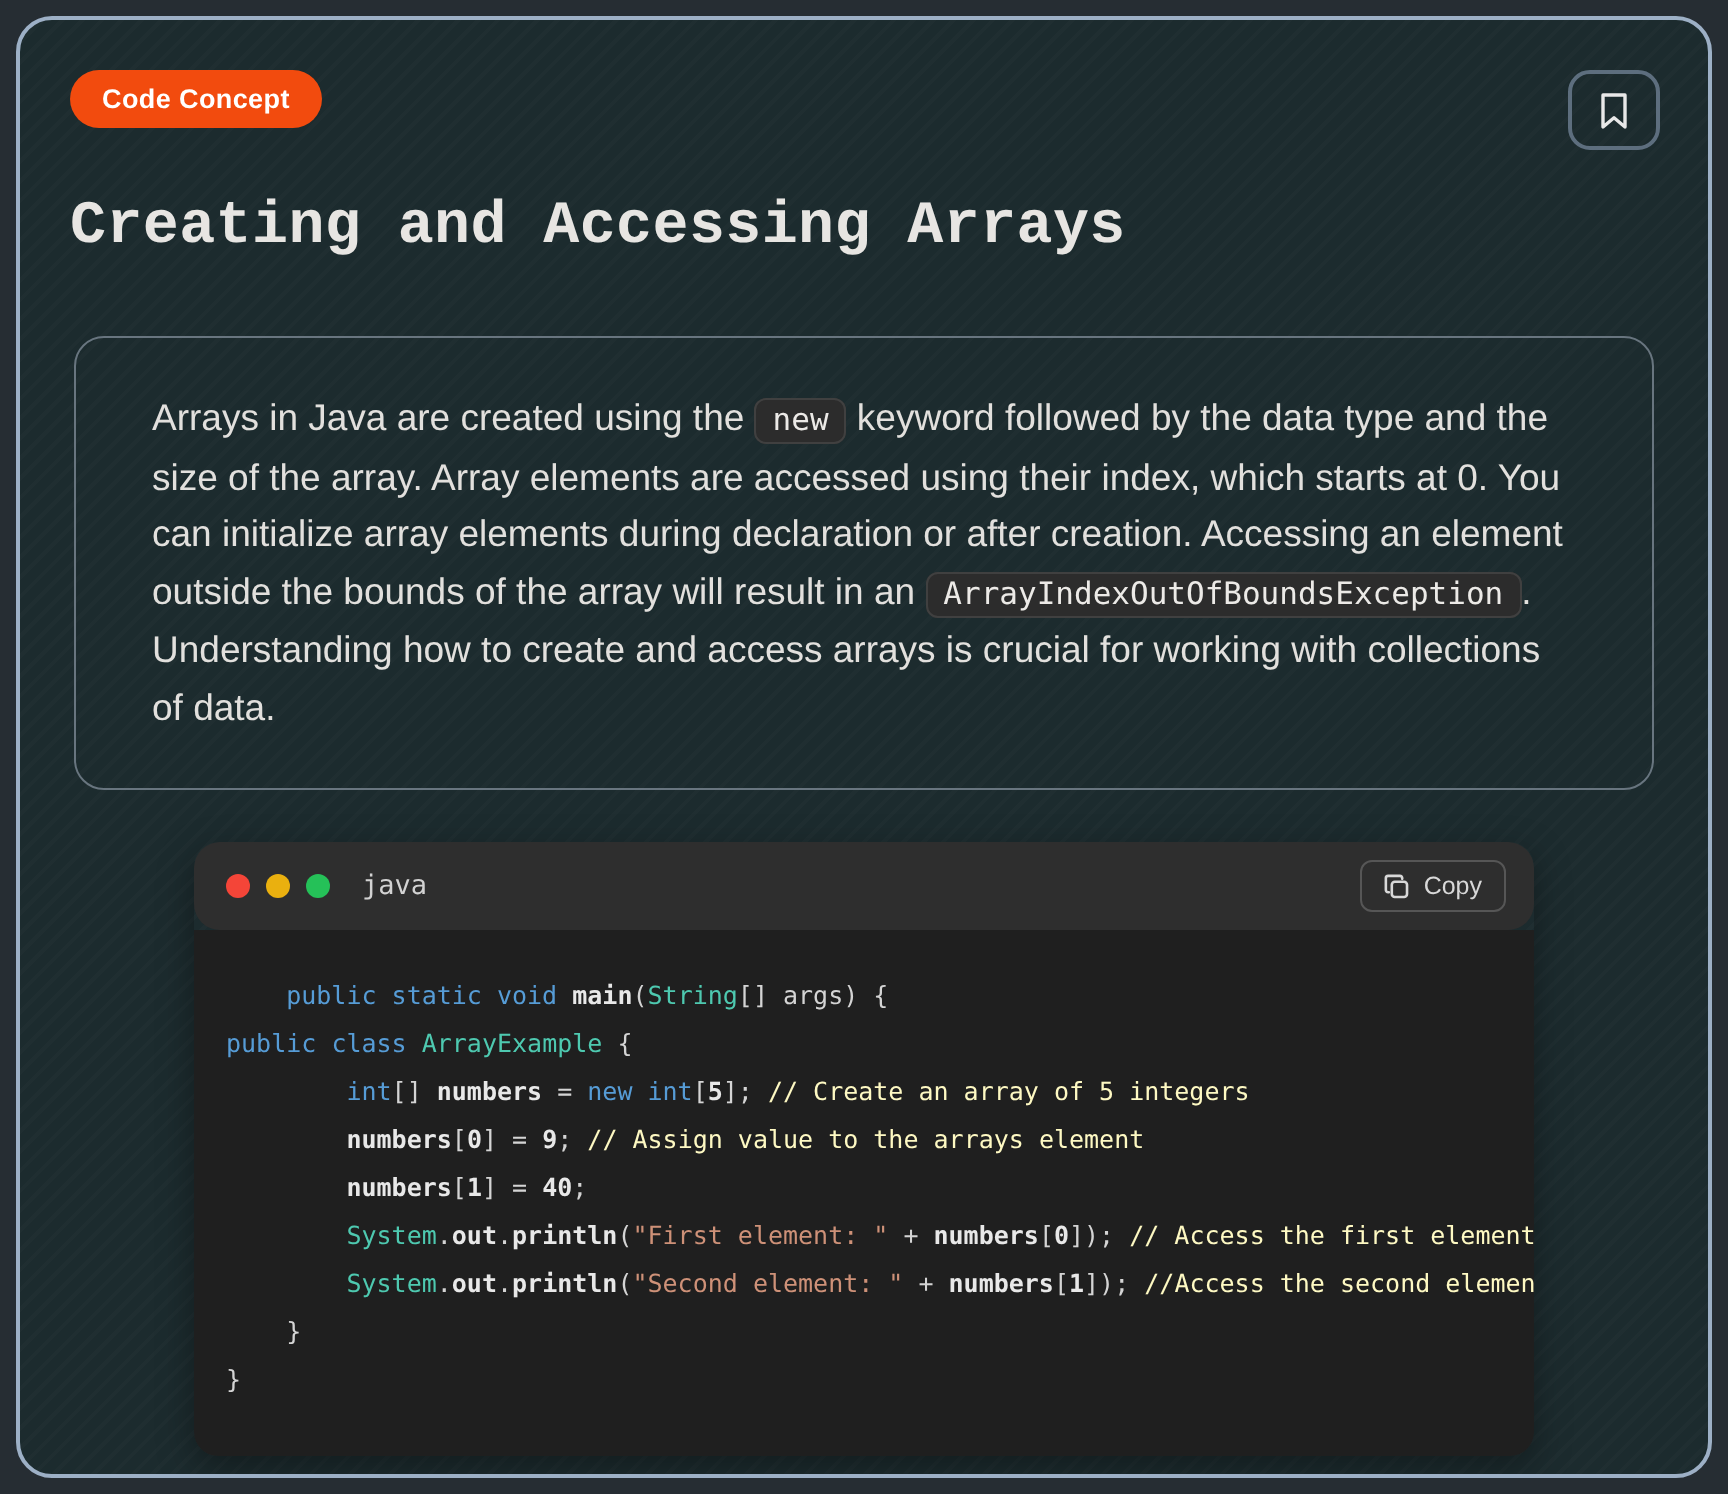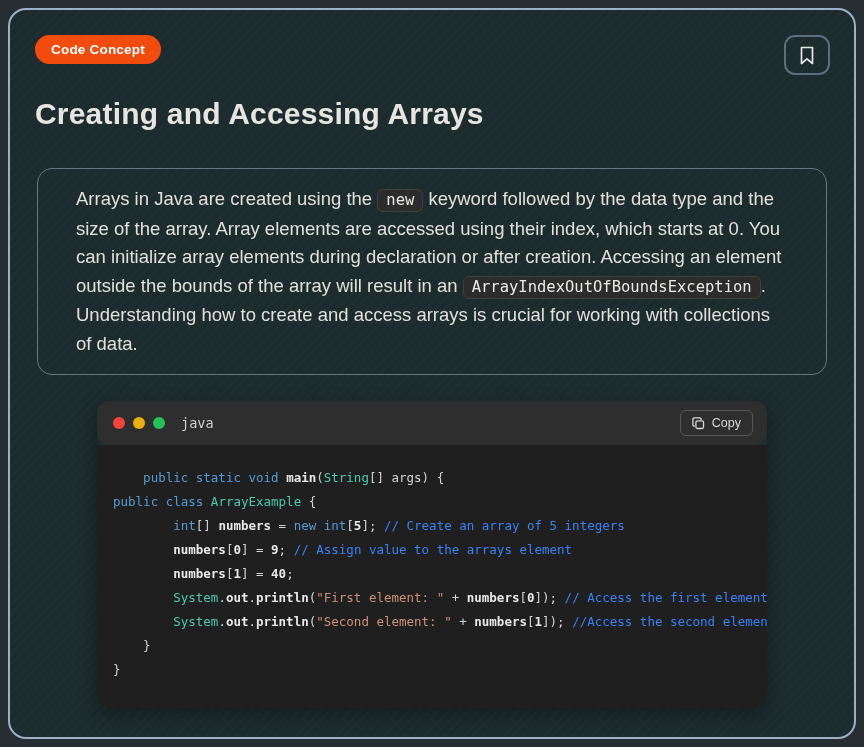--- a/index.html
+++ b/index.html
@@ -12,23 +12,23 @@
         overflow:hidden;}
   .card-head{display:flex;align-items:flex-start;justify-content:space-between;
              padding:25px 24px 0 25px;}
   .badge{display:inline-block;background:#f24b0e;color:#ffffff;font-weight:bold;
          font-size:13.5px;padding:7px 16px;border-radius:999px;letter-spacing:.2px;}
   .bm-btn{width:46px;height:40px;border:2px solid #5d6e7e;border-radius:11px;
           background:transparent;display:flex;align-items:center;justify-content:center;
           cursor:pointer;}
   .bm-btn svg{display:block;}
   .page-title{margin:22px 0 0 25px;font-size:30px;font-weight:bold;color:#e7e5e2;
-              letter-spacing:.2px;}
+              letter-spacing:.2px;font-family:Liberation Mono, monospace;}
   .desc-box{margin:37px 27px 0 27px;border:1.5px solid #68757f;border-radius:15px;
-            padding:16px 38px;color:#e2e0dd;font-size:18.5px;line-height:28.5px;}
+            padding:26px 38px;color:#e2e0dd;font-size:18.5px;line-height:28.5px;}
   .inline-code{font-family:"DejaVu Sans Mono","Liberation Mono",monospace;
                background:#2c2c2c;border:1px solid #404040;border-radius:6px;
                padding:1px 8px 2px 8px;font-size:15.5px;color:#eceae7;white-space:nowrap;}
   .code-window{width:670px;margin:26px auto 0 auto;border-radius:12px;overflow:hidden;
                box-shadow:0 6px 18px rgba(0,0,0,0.35);}
   .code-head{height:44px;background:#2e2e2e;display:flex;align-items:center;
              padding:0 14px 0 16px;border-radius:13px;}
   .dots{display:flex;gap:8px;align-items:center;}
   .dot{width:12px;height:12px;border-radius:50%;}
   .lang{font-family:"DejaVu Sans Mono","Liberation Mono",monospace;font-size:13.5px;
@@ -37,21 +37,21 @@
             border:1px solid #565656;border-radius:6px;padding:5px 11px;color:#d8d8d8;
             font-size:12.5px;font-family:"Liberation Sans",sans-serif;cursor:pointer;}
   .copy-btn svg{display:block;}
   .code-body{background:#1f1f1f;padding:21px 16px 26px 16px;}
   .code-line{font-family:"DejaVu Sans Mono","Liberation Mono",monospace;font-size:12.5px;
              line-height:24px;white-space:pre;color:#d4d4d4;}
   .tok-k{color:#569cd6;}
   .tok-t{color:#4ec9b0;}
   .tok-b{color:#e8e8e8;font-weight:bold;}
   .tok-s{color:#ce9178;}
-  .tok-c{color:#3b82f6;}
+  .tok-c{color:#fef9c3;}
   .tok-p{color:#d4d4d4;}
 </style>
 </head>
 <body>
 
 <div class="stage">
   <div class="card">
 
     <div class="card-head">
       <span class="badge" style="background: rgb(242, 75, 14);">Code Concept</span>

